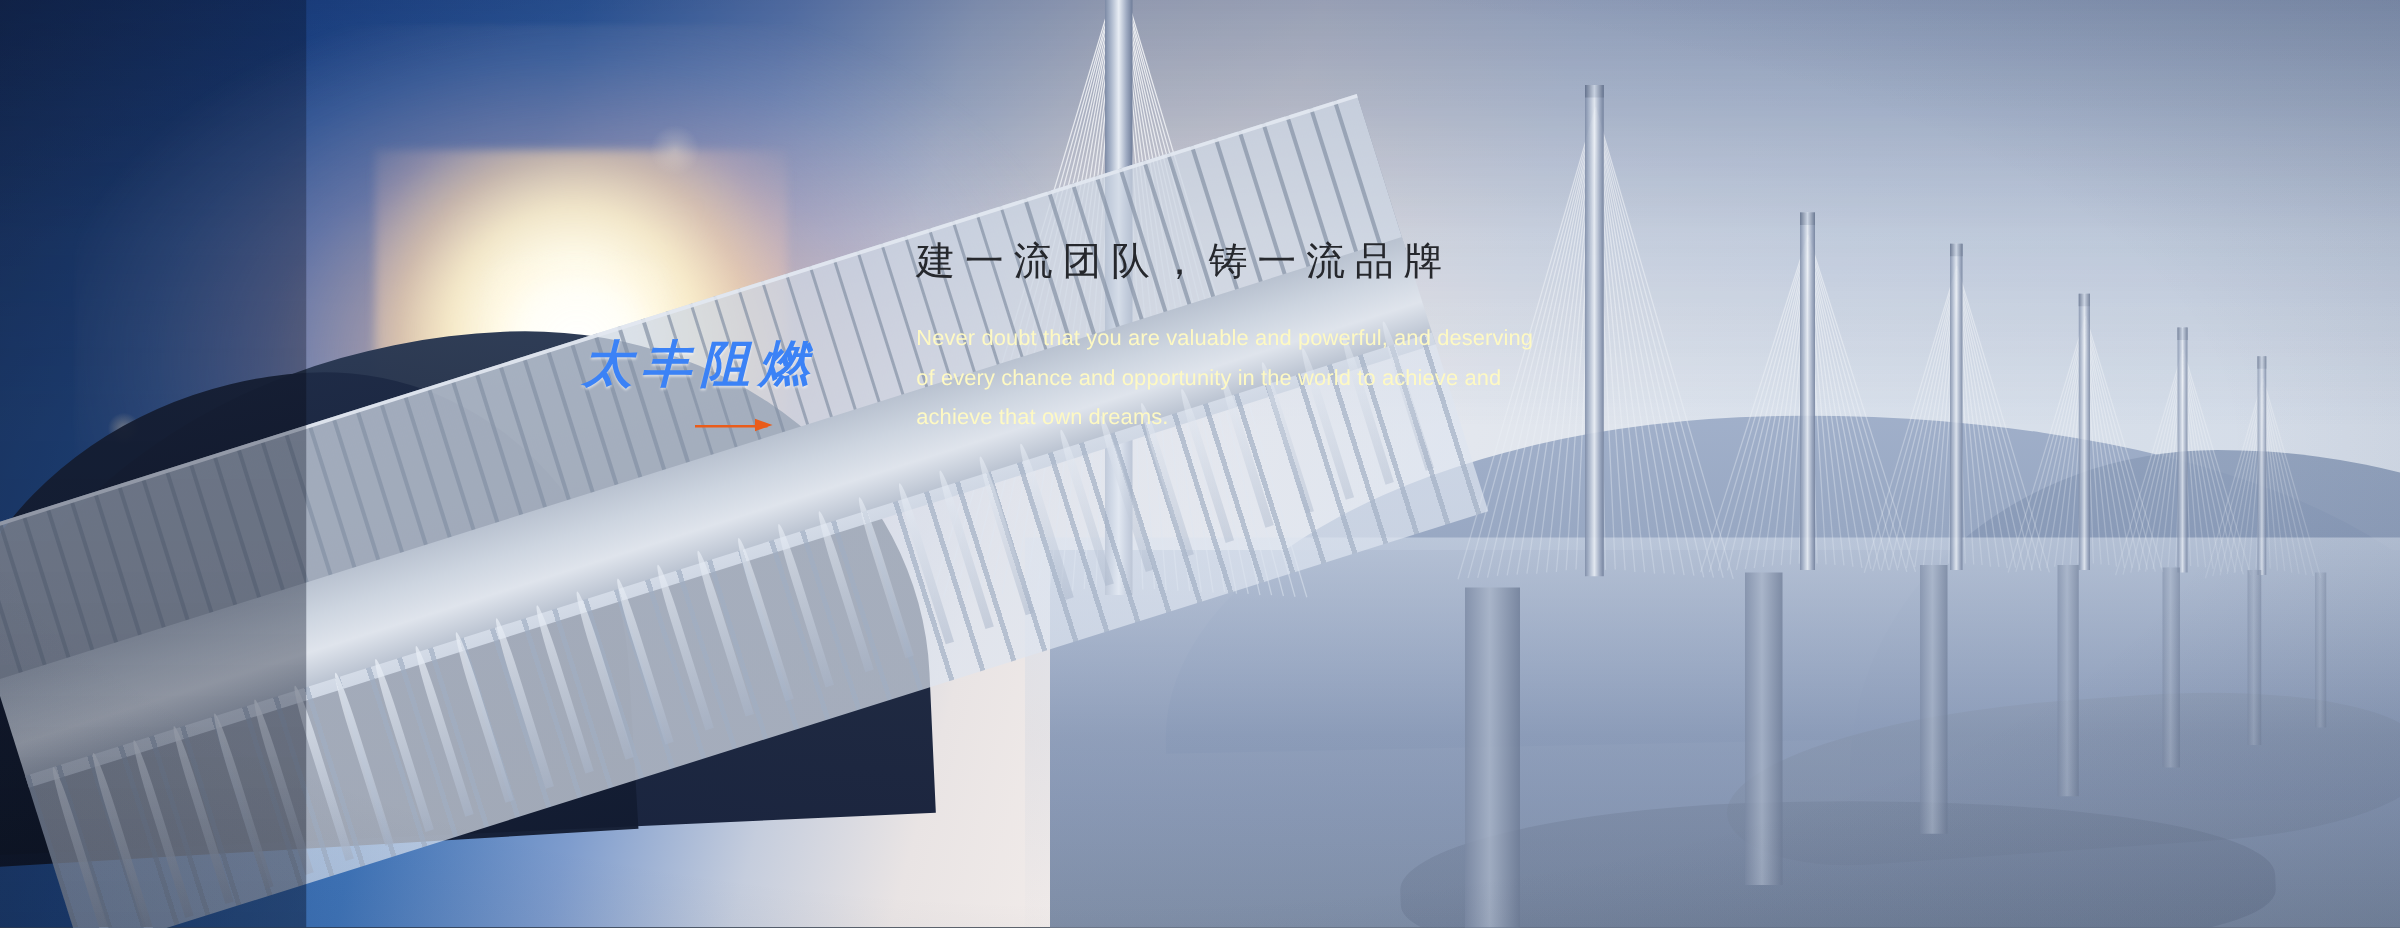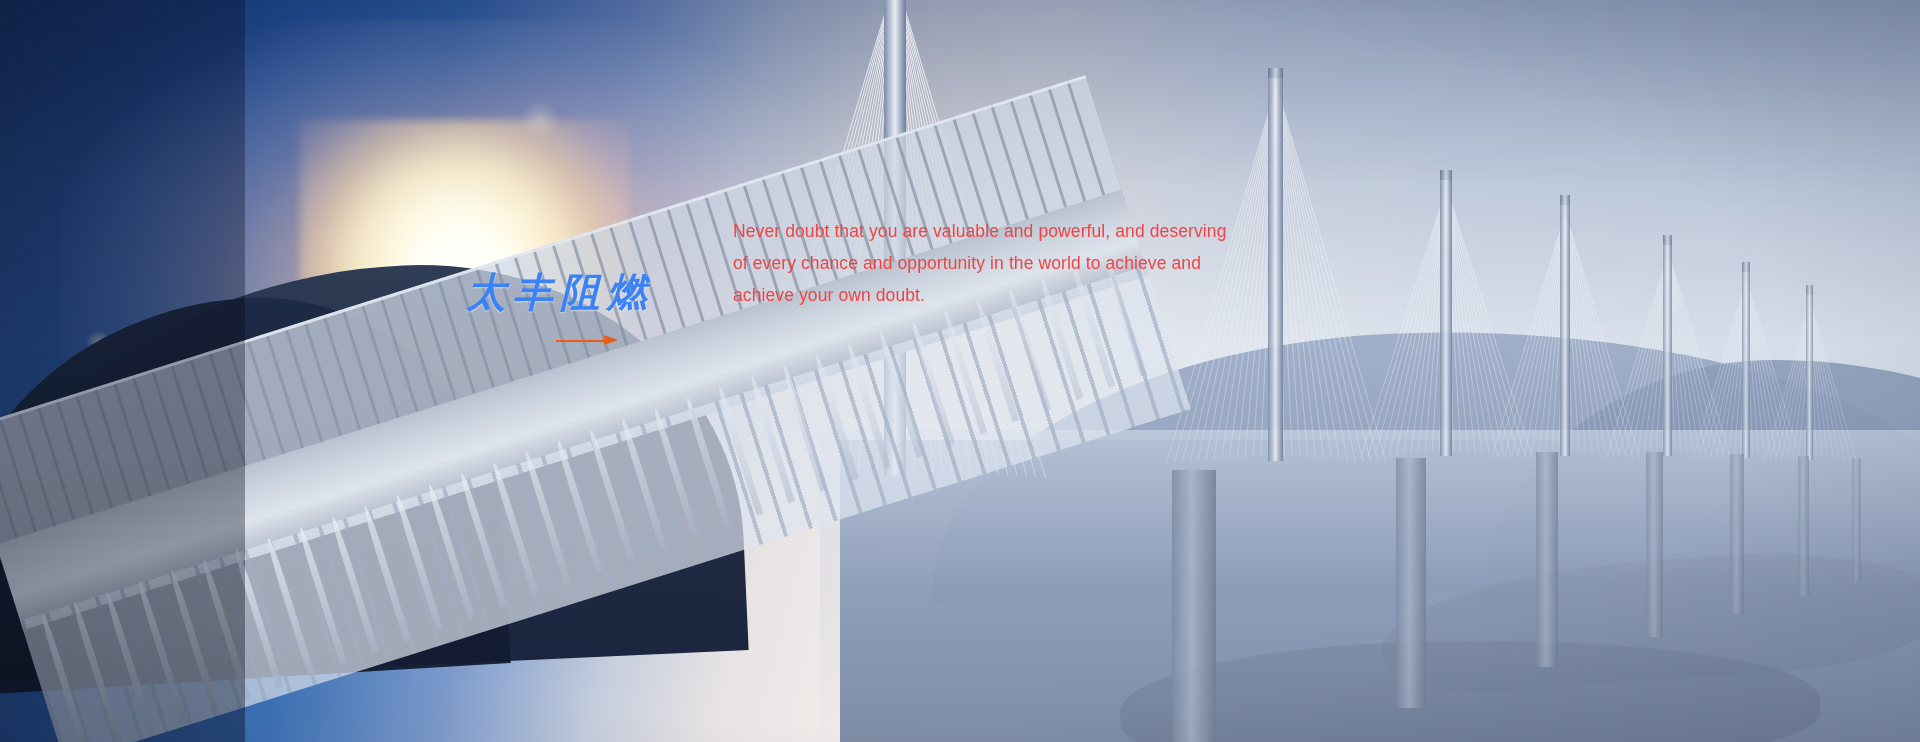--- a/index.html
+++ b/index.html
@@ -140,21 +140,21 @@
     border-left:14px solid #ea5c1a;border-top:5px solid transparent;border-bottom:5px solid transparent;}
 
   .text-block{position:absolute;left:733px;top:190px;width:700px;}
   .headline{font-family:"DejaVu Sans","Liberation Sans",sans-serif;
     font-size:31px;font-weight:400;color:#26282d;letter-spacing:8px;
     line-height:1.25;white-space:nowrap;}
   .subhead{font-family:"DejaVu Sans","Liberation Sans",sans-serif;
     font-size:35px;font-weight:700;color:#16181c;letter-spacing:2.5px;
     line-height:1.3;margin-top:24px;white-space:nowrap;}
   .para{font-family:"Liberation Sans","DejaVu Sans",sans-serif;
-    font-size:17.5px;font-weight:400;color:#ef4444;line-height:1.82;
+    font-size:17.5px;font-weight:400;color:#fef9c3;line-height:1.82;
     margin-top:26px;letter-spacing:.1px;}
   .para div{white-space:nowrap;}
 </style>
 </head>
 <body>
 
 <div class="stage">
 
   <div class="sky"></div>
   <div class="sky-top"></div>
@@ -409,21 +409,22 @@
 
     <div class="logo-block">
       <div class="logo-text">太丰阻燃</div>
       <div class="logo-arrow">
         <div class="shaft"></div>
         <div class="head"></div>
       </div>
     </div>
 
     <div class="text-block">
+      <div class="headline">建一流团队，铸一流品牌</div>
       <div class="para">
         <div>Never doubt that you are valuable and powerful, and deserving</div>
         <div> of every chance and opportunity in the world to achieve and</div>
-        <div>achieve your own doubt.</div>
+        <div>achieve that own dreams.</div>
       </div>
     </div>
 
   </div>
 </div>
 
 </body></html>

